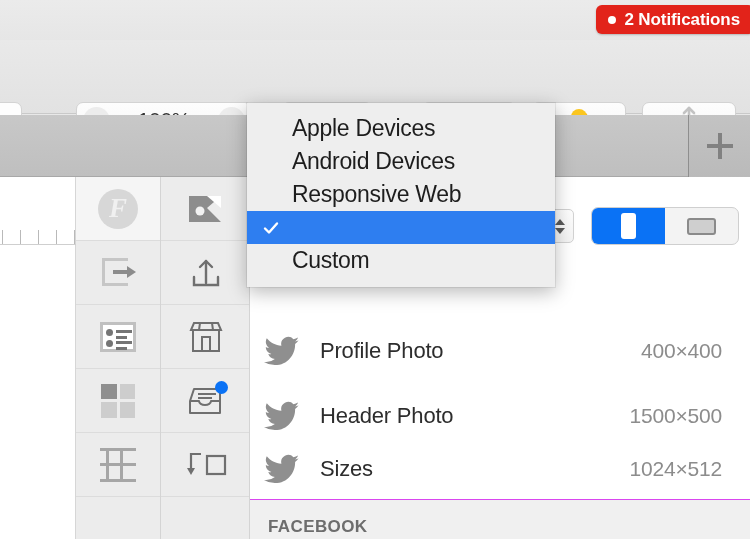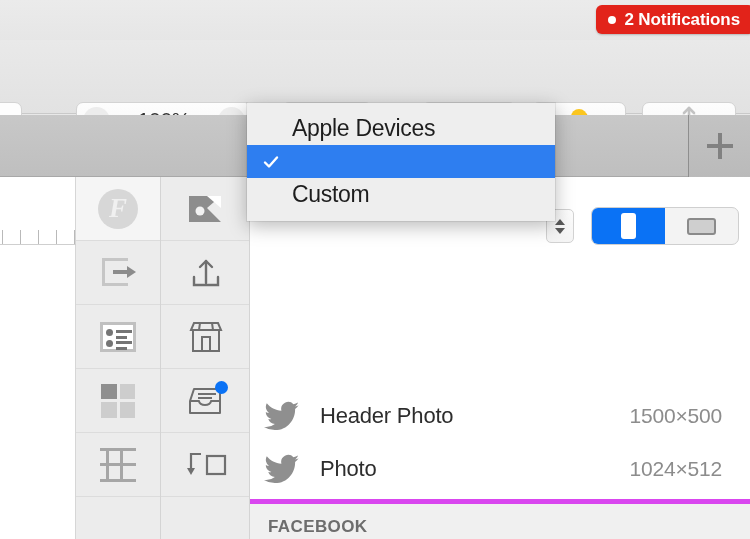--- a/index.html
+++ b/index.html
@@ -193,21 +193,21 @@
     position: absolute; left: 0; width: 500px; height: 59px;
     display: flex; align-items: center; padding: 0 28px 0 12px;
   }
   .row .tw { width: 40px; flex: 0 0 auto; display:flex; align-items:center; justify-content:center; }
   .row .name { flex: 1; font-size: 22px; color: #2d2d2d; padding-left: 18px; letter-spacing: -0.2px; }
   .row .dim  { font-size: 21px; color: #8c8c8c; letter-spacing: -0.2px; }
 
   .section-head {
     position: absolute; left: 0; width: 500px; height: 40px;
     background: #f0f0f0;
-    border-top: 5px solid #d946ef;
+    border-top: 1px solid #d946ef;
     display: flex; align-items: flex-end; padding: 0 0 2px 18px;
     font-size: 17px; font-weight: bold; color: #6d6d6d; letter-spacing: 0.4px;
   }
 
   
   .menu {
     position: absolute; left: 247px; top: 103px; width: 308px;
     background: #eeeeee;
     border-radius: 0;
     box-shadow: 0 5px 18px rgba(0,0,0,0.28), 0 0 0 1px rgba(0,0,0,0.07);
@@ -399,47 +399,62 @@
       <div class="segctl">
         <div class="seg active">
           <span class="portrait-glyph"></span>
         </div>
         <div class="seg">
           <span class="landscape-glyph"></span>
         </div>
       </div>
     </div>
 
+    <div class="row" style="top:144px">
+      <span class="tw">
+        <svg width="36" height="30" viewBox="0 0 36 30">
+          <path d="M35 4.3c-1.3.6-2.7 1-4.1 1.2 1.5-.9 2.6-2.3 3.1-4-1.4.8-2.9 1.4-4.5 1.7A7.1 7.1 0 0 0 17.4 9.7c-5.9-.3-11.1-3.1-14.6-7.4a7.1 7.1 0 0 0 2.2 9.5c-1.2 0-2.3-.4-3.2-.9v.1c0 3.4 2.4 6.3 5.7 6.9-.6.2-1.2.3-1.9.3-.5 0-.9 0-1.3-.1a7.1 7.1 0 0 0 6.6 4.9A14.2 14.2 0 0 1 0 25.9a20 20 0 0 0 10.9 3.2c13 0 20.2-10.8 20.2-20.2v-.9c1.4-1 2.6-2.3 3.5-3.7z" fill="#8f8f8f"></path>
+        </svg>
+      </span>
+      <span class="name">Profile Photo</span>
+      <span class="dim">400×400</span>
+    </div>
 
     <div class="row" style="top:209px">
       <span class="tw">
         <svg width="36" height="30" viewBox="0 0 36 30">
           <path d="M35 4.3c-1.3.6-2.7 1-4.1 1.2 1.5-.9 2.6-2.3 3.1-4-1.4.8-2.9 1.4-4.5 1.7A7.1 7.1 0 0 0 17.4 9.7c-5.9-.3-11.1-3.1-14.6-7.4a7.1 7.1 0 0 0 2.2 9.5c-1.2 0-2.3-.4-3.2-.9v.1c0 3.4 2.4 6.3 5.7 6.9-.6.2-1.2.3-1.9.3-.5 0-.9 0-1.3-.1a7.1 7.1 0 0 0 6.6 4.9A14.2 14.2 0 0 1 0 25.9a20 20 0 0 0 10.9 3.2c13 0 20.2-10.8 20.2-20.2v-.9c1.4-1 2.6-2.3 3.5-3.7z" fill="#8f8f8f"></path>
         </svg>
       </span>
       <span class="name">Header Photo</span>
       <span class="dim">1500×500</span>
     </div>
 
     <div class="row" style="top:262px">
       <span class="tw">
         <svg width="36" height="30" viewBox="0 0 36 30">
           <path d="M35 4.3c-1.3.6-2.7 1-4.1 1.2 1.5-.9 2.6-2.3 3.1-4-1.4.8-2.9 1.4-4.5 1.7A7.1 7.1 0 0 0 17.4 9.7c-5.9-.3-11.1-3.1-14.6-7.4a7.1 7.1 0 0 0 2.2 9.5c-1.2 0-2.3-.4-3.2-.9v.1c0 3.4 2.4 6.3 5.7 6.9-.6.2-1.2.3-1.9.3-.5 0-.9 0-1.3-.1a7.1 7.1 0 0 0 6.6 4.9A14.2 14.2 0 0 1 0 25.9a20 20 0 0 0 10.9 3.2c13 0 20.2-10.8 20.2-20.2v-.9c1.4-1 2.6-2.3 3.5-3.7z" fill="#8f8f8f"></path>
         </svg>
       </span>
-      <span class="name">Photo</span>
+      <span class="name">Sizes</span>
       <span class="dim">1024×512</span>
     </div>
 
     <div class="section-head" style="top:322px">FACEBOOK</div>
   </div>
 
   <div class="menu">
     <div class="menu-item">
       <span>Apple Devices</span>
+    </div>
+    <div class="menu-item">
+      <span>Android Devices</span>
+    </div>
+    <div class="menu-item">
+      <span>Responsive Web</span>
     </div>
     <div class="menu-item checked">
       <span class="menu-check">
         <svg width="16" height="16" viewBox="0 0 16 16">
           <path d="M2 8.5 L6 12.5 L14 3.5" fill="none" stroke="#ffffff" stroke-width="2.4" stroke-linecap="round" stroke-linejoin="round"></path>
         </svg>
       </span>
     </div>
     <div class="menu-item">
       <span>Custom</span>

